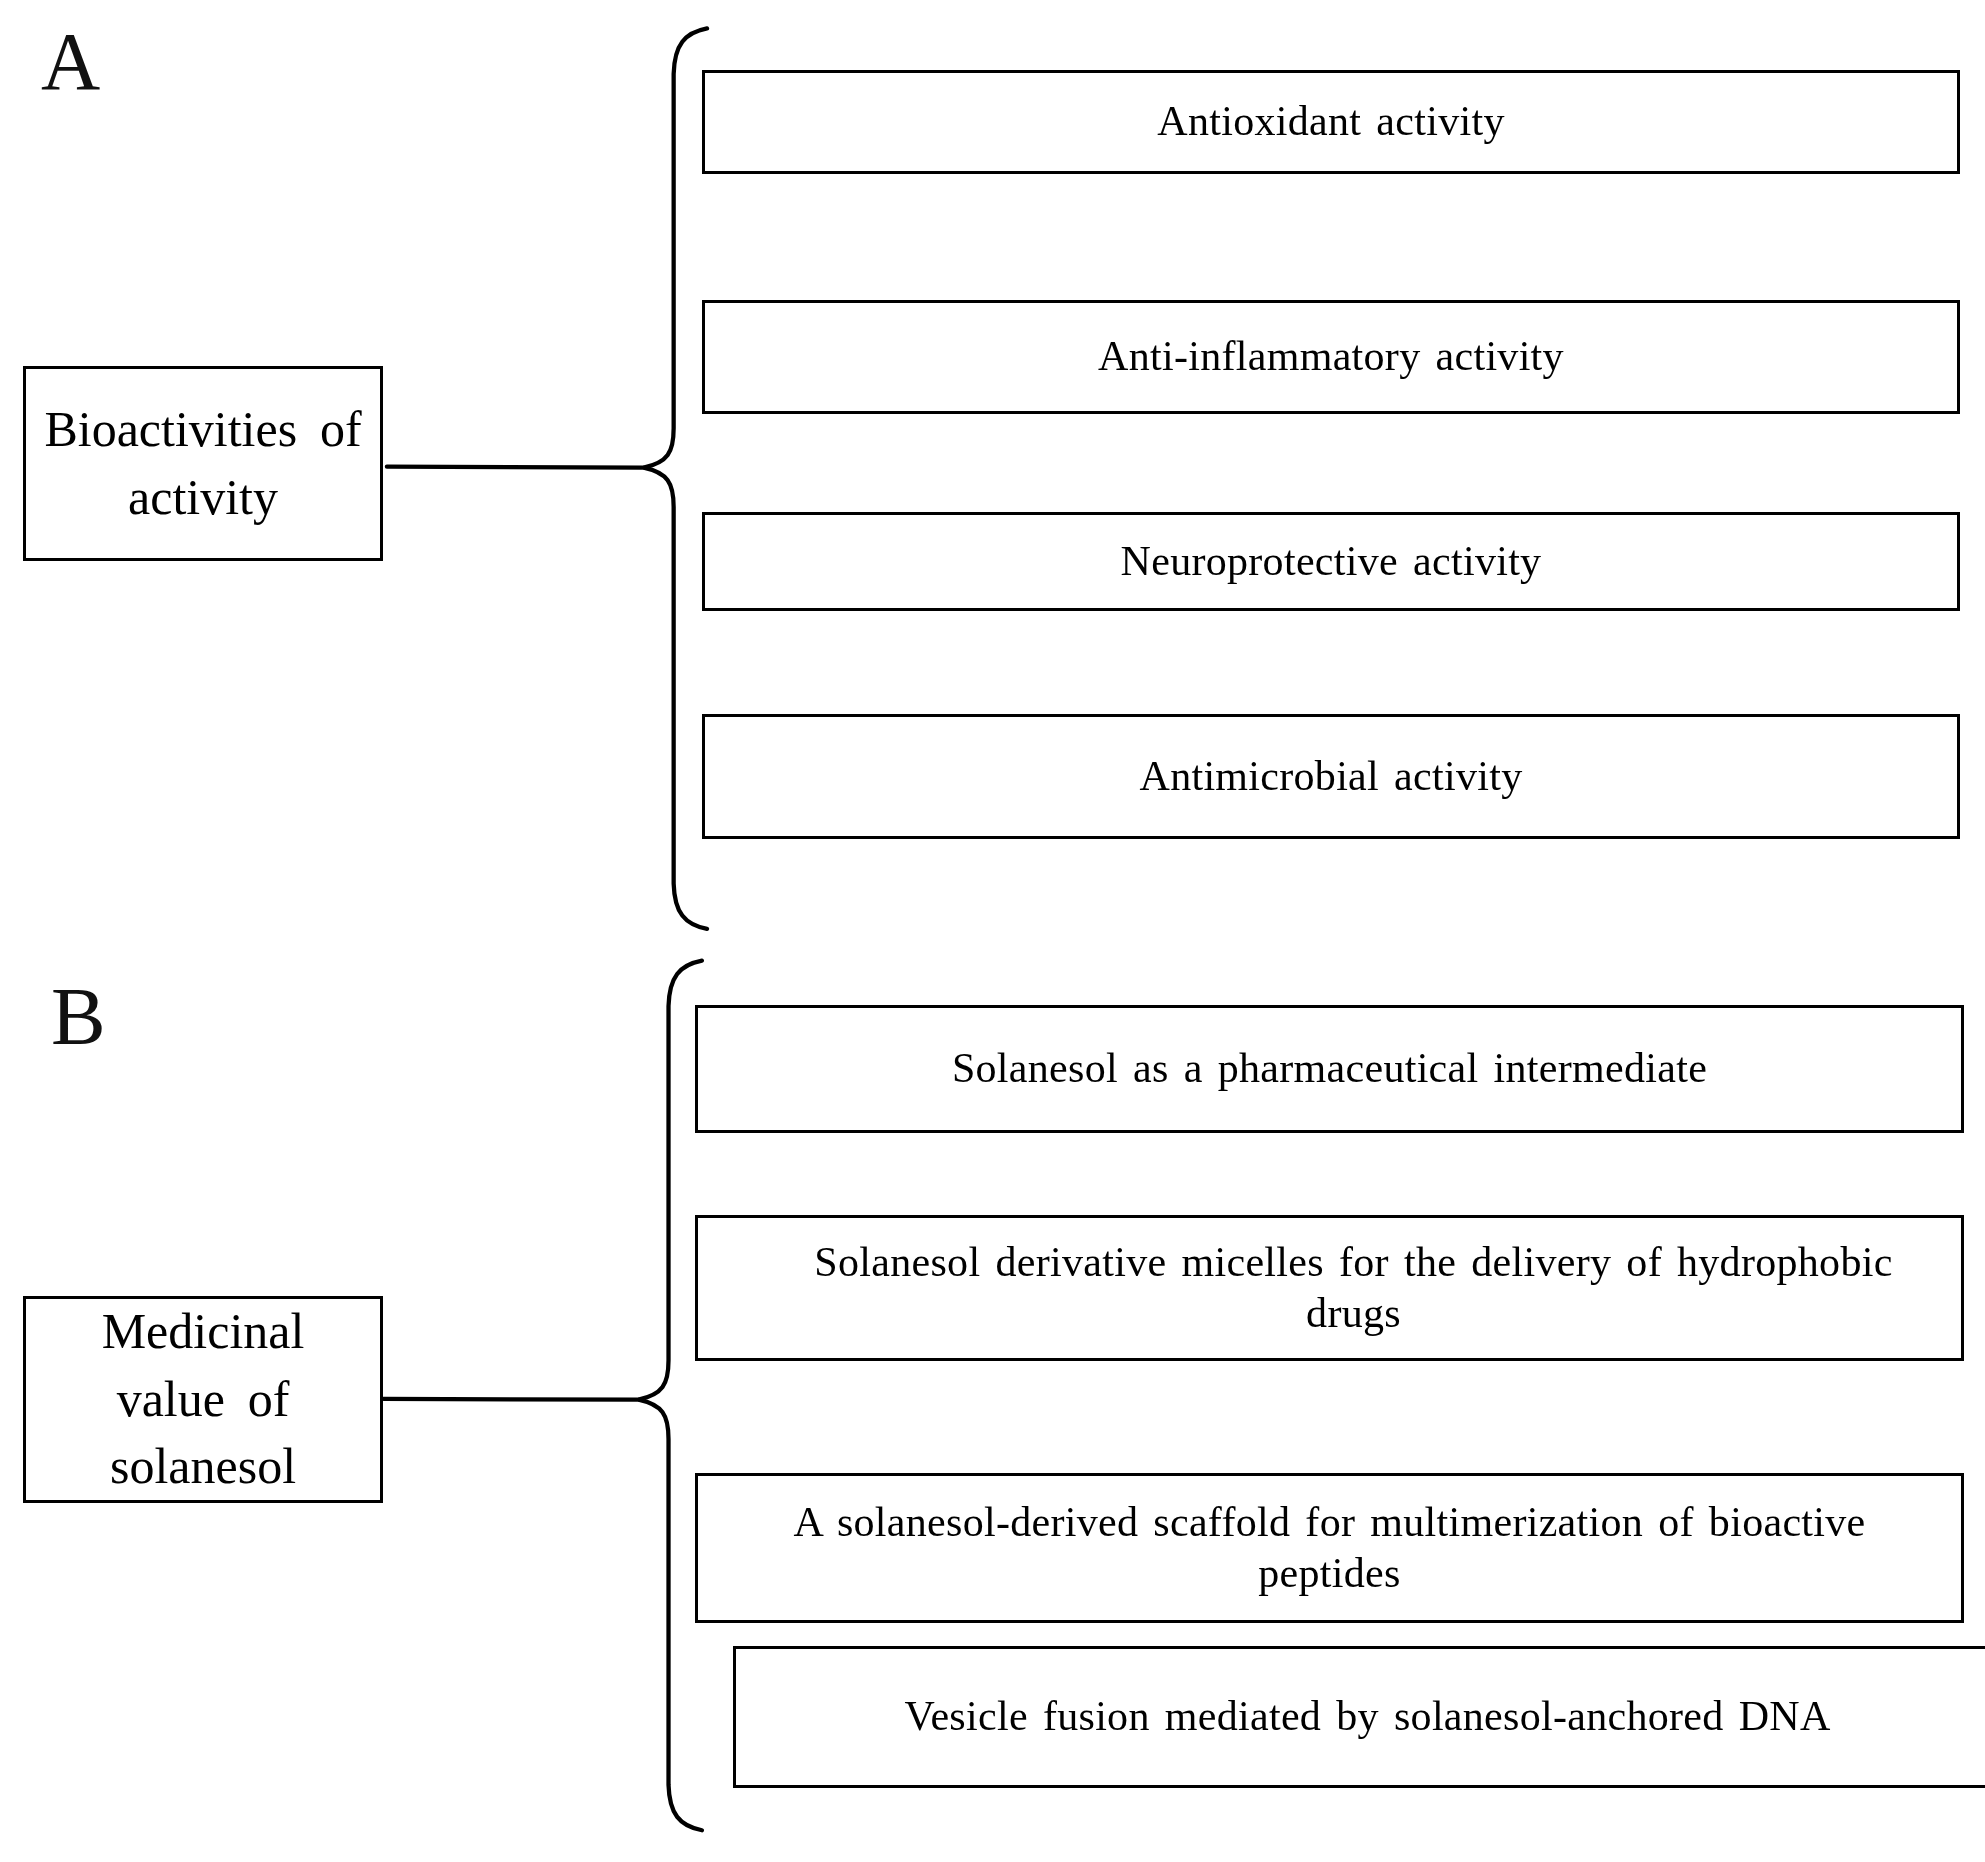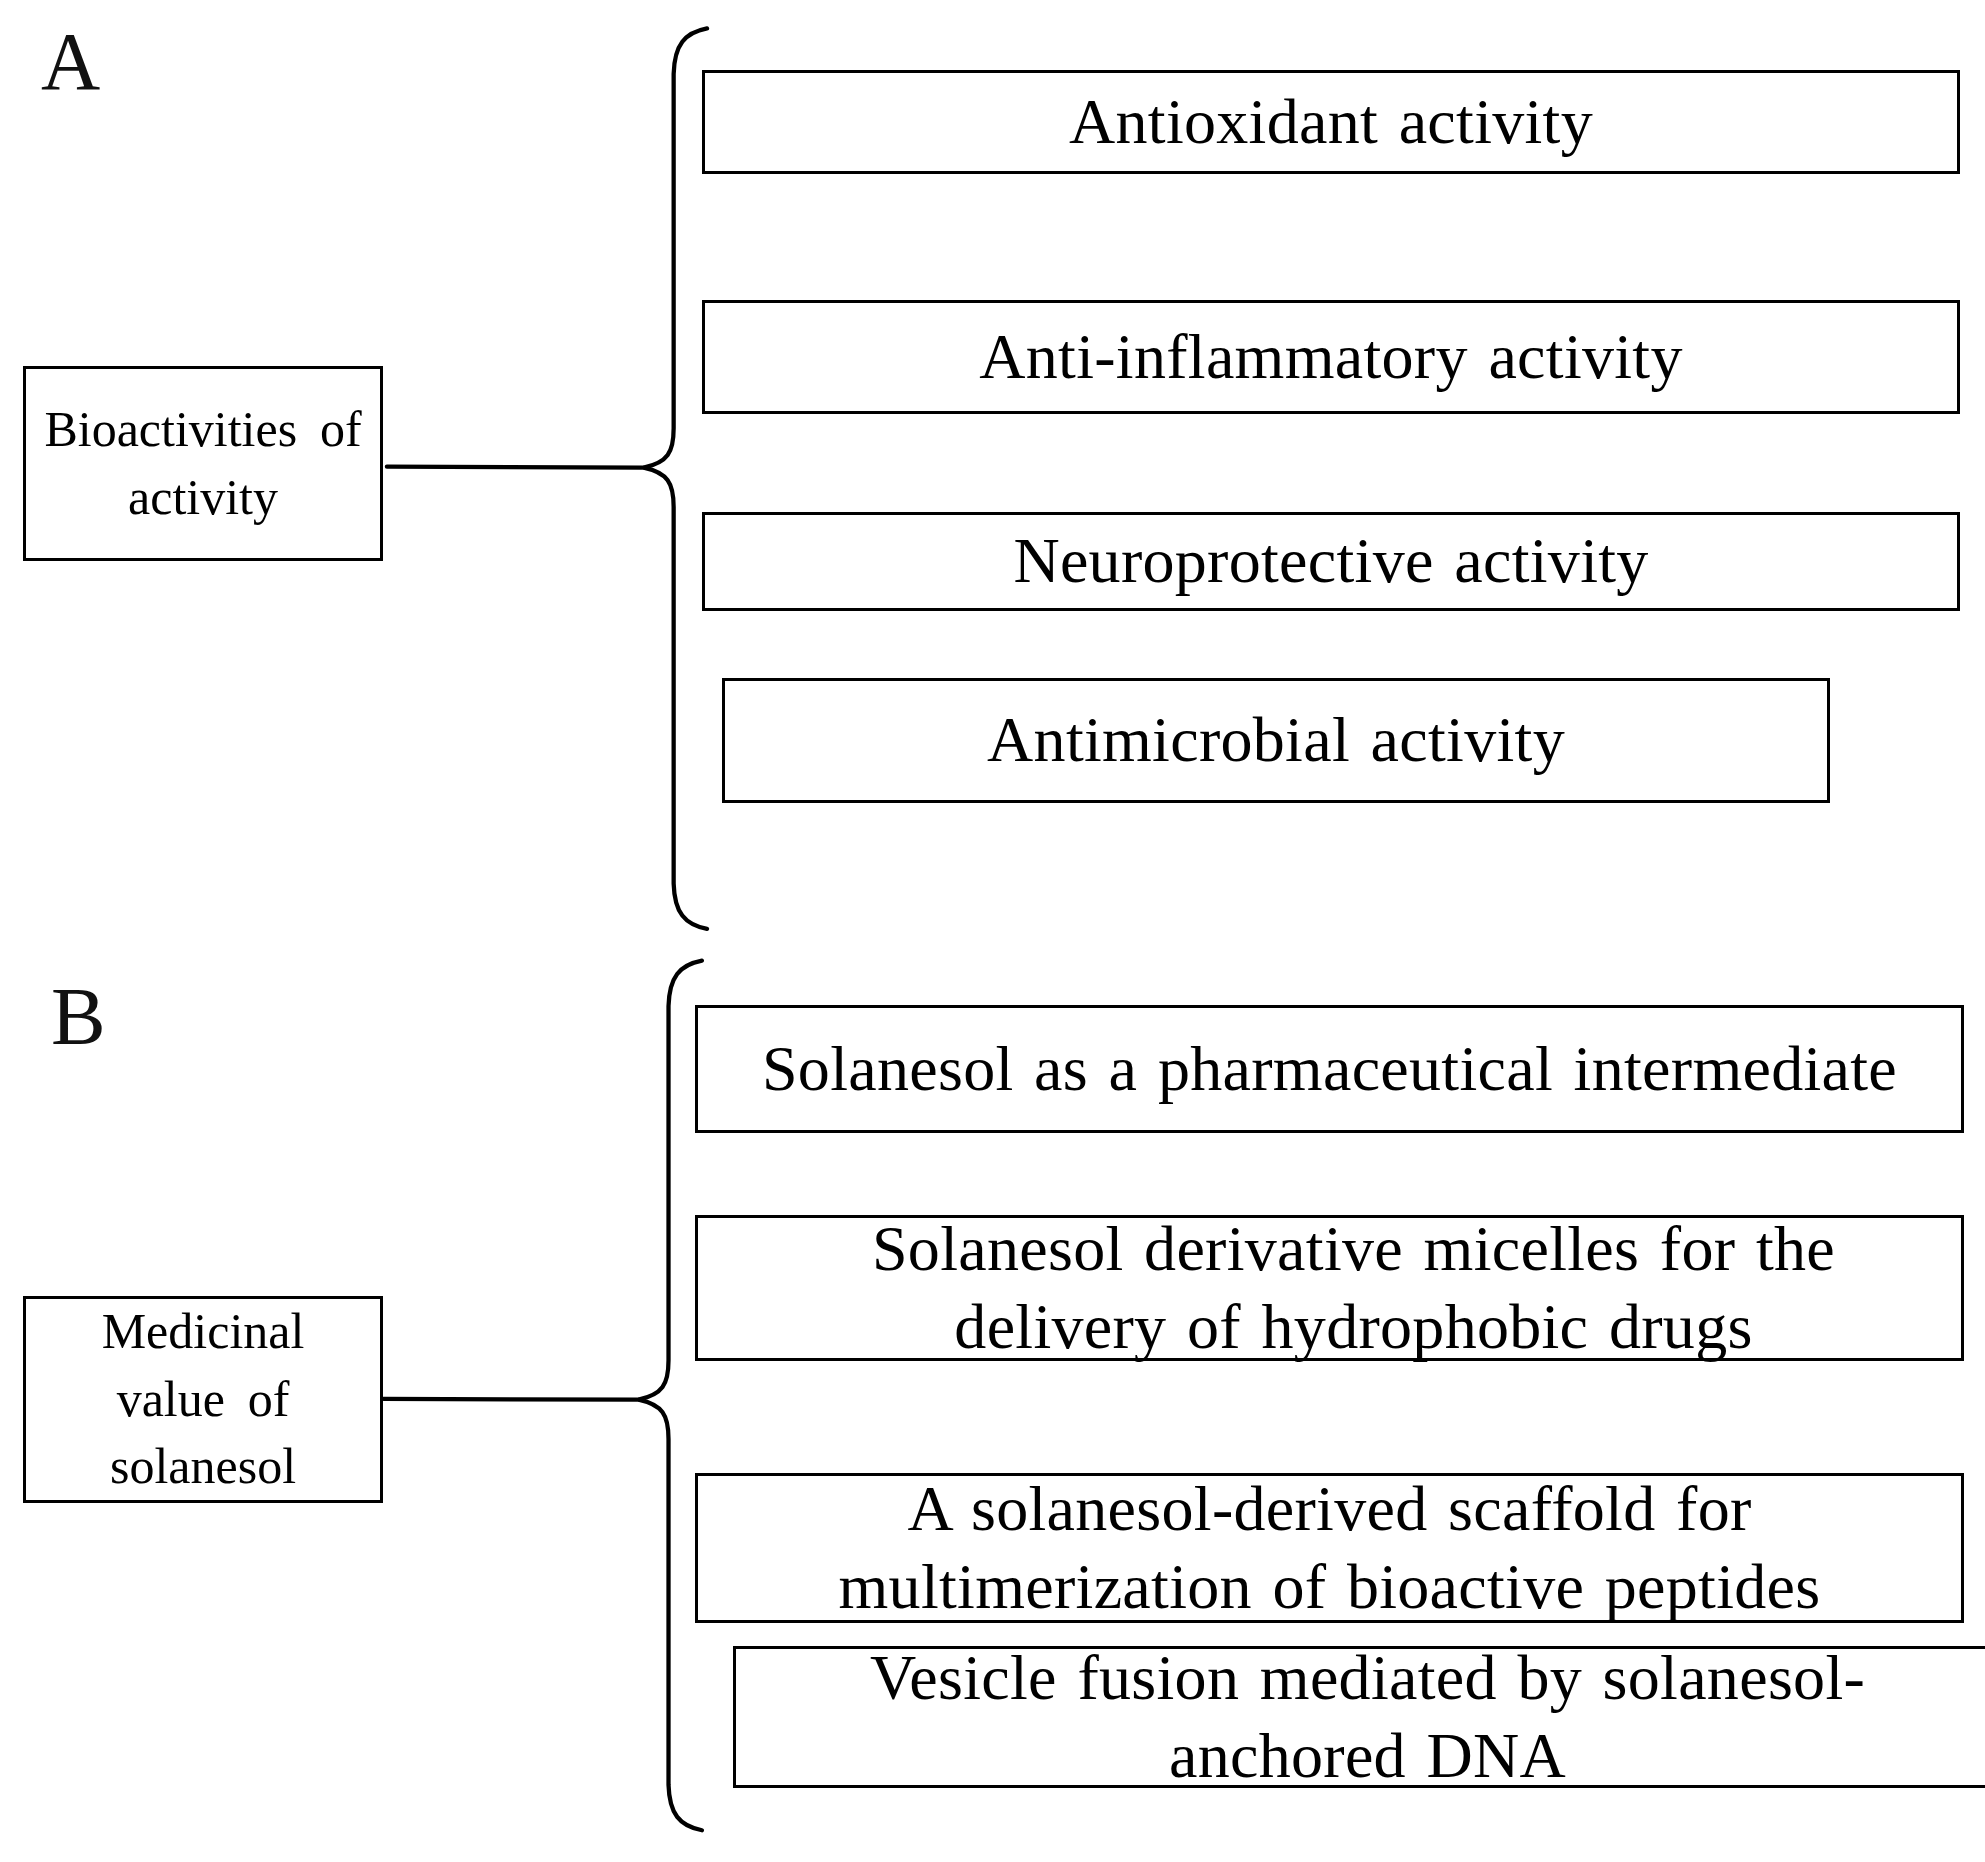--- a/index.html
+++ b/index.html
@@ -36,21 +36,21 @@
     display: flex;
     align-items: center;
     justify-content: center;
     text-align: center;
   }
   .node-box .box-text {
     display: block;
     width: 100%;
     padding: 0 22px;
     box-sizing: border-box;
-    font-size: 64px;
+    font-size: 42px;
     line-height: 1.22;
     letter-spacing: 0.3px;
     word-spacing: 4.3px;
   }
 
   
   .root-box {
     position: absolute;
     box-sizing: border-box;
     border: 3.4px solid #000;
@@ -111,21 +111,21 @@
   </div>
 
   <div class="node-box" style="left:702px; top:300px; width:1258px; height:114px;">
     <span class="box-text">Anti-inflammatory activity</span>
   </div>
 
   <div class="node-box" style="left:702px; top:512px; width:1258px; height:99px;">
     <span class="box-text">Neuroprotective activity</span>
   </div>
 
-  <div class="node-box" style="left:702px; top:678px; width:1108px; height:125px;margin-left:20px;">
+  <div class="node-box" style="left:702px; top:714px; width:1258px; height:125px;">
     <span class="box-text">Antimicrobial activity</span>
   </div>
 
   <div class="panel-letter" style="left:51px; top:976px;">B</div>
 
   <svg class="connector-layer" viewBox="0 0 2319 2176" width="1985" height="1863" aria-hidden="true">
     <path d="M 820 1122
              C 794 1127, 782 1141, 781 1175
              L 781 1589
              C 781 1617, 774 1629, 746 1635

